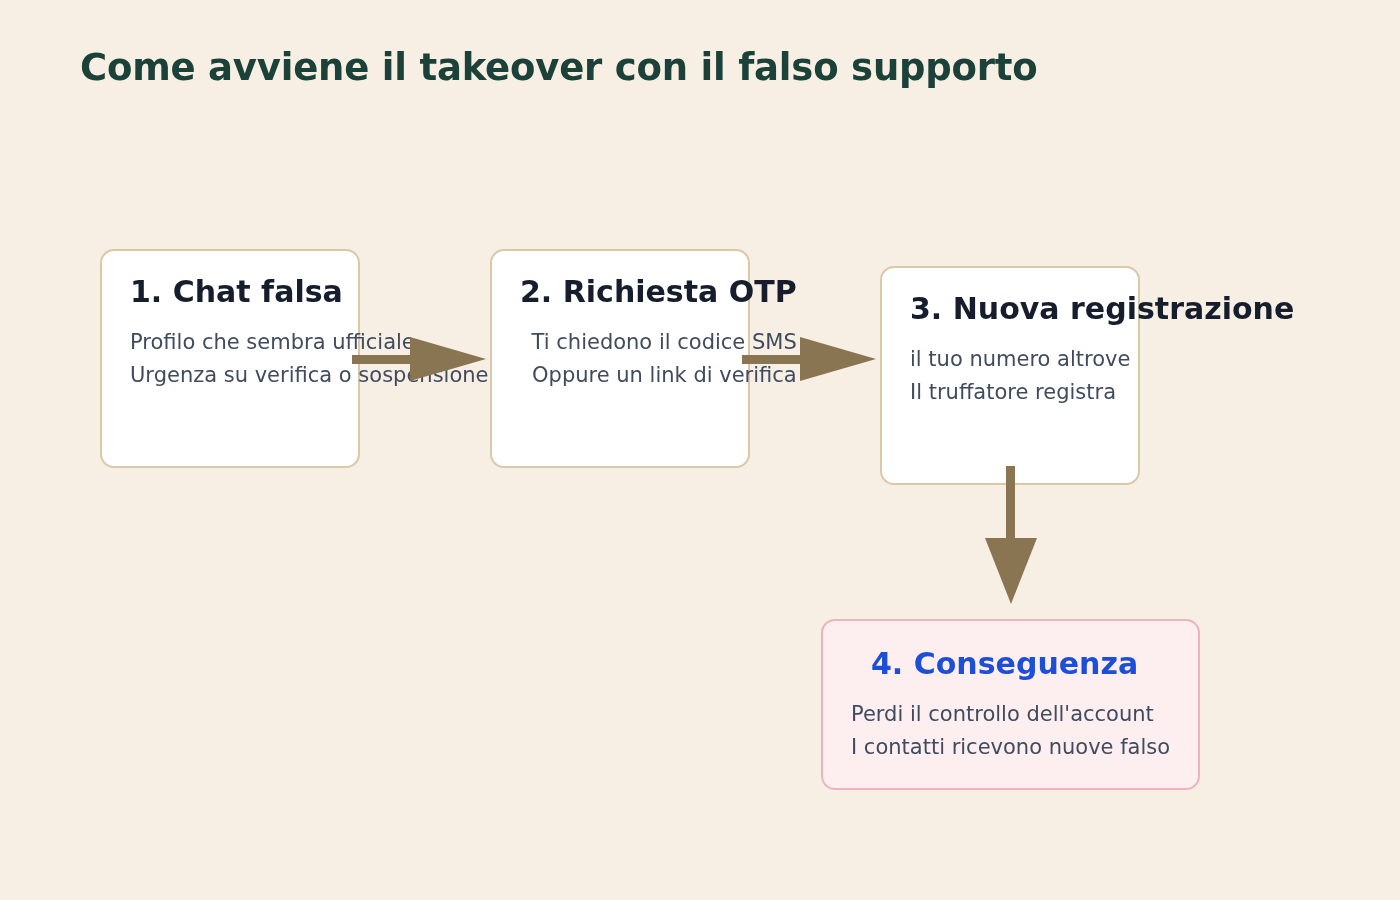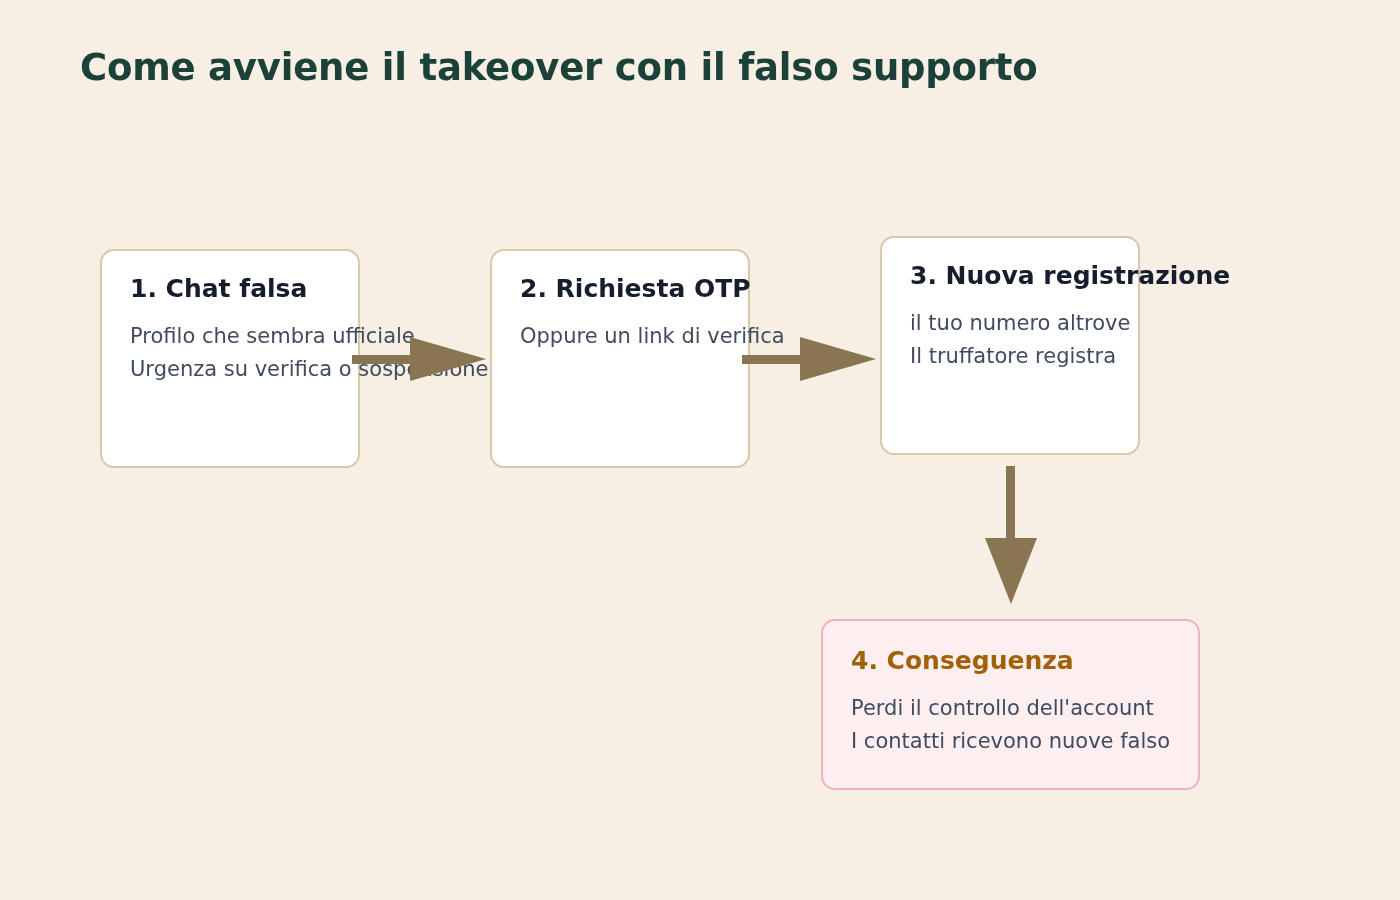--- a/index.html
+++ b/index.html
@@ -50,47 +50,48 @@
   }
 
   .box-inner {
     position: absolute;
     left: 28px;
     top: 24px;
     white-space: nowrap;
   }
 
   .box-title {
-    font-size: 25px;
+    font-size: 30px;
     font-weight: bold;
     color: #161d2c;
     line-height: 1.15;
     white-space: nowrap;
     margin: 0 0 16px 0;
   }
   .flow-box.danger .box-title {
-    color: #a16207;
+    color: #1d4ed8;
+    margin-left: 20px;
   }
 
   .box-body {
     font-size: 21px;
     color: #414b5e;
     line-height: 1.58;
     white-space: nowrap;
     margin: 0;
   }
   .box-body .line {
     display: block;
     white-space: nowrap;
   }
 
   
   #box-1 { left: 100px; top: 249px; width: 260px; height: 219px; }
-  #box-2 { left: 490px; top: 249px; width: 260px; height: 219px; }
-  #box-3 { left: 880px; top: 236px; width: 260px; height: 219px; }
+  #box-2 { left: 490px; top: 249px; width: 260px; height: 219px; text-align: right; }
+  #box-3 { left: 880px; top: 266px; width: 260px; height: 219px; }
   #box-4 { left: 821px; top: 619px; width: 379px; height: 171px; }
 
   #box-4 .box-inner { left: 28px; top: 26px; }
 
   
   .arrow {
     position: absolute;
   }
   .arrow svg { display: block; }
 
@@ -119,20 +120,21 @@
     <svg width="136" height="50" viewBox="0 0 136 50" xmlns="http://www.w3.org/2000/svg">
       <rect x="0" y="21" width="62" height="9" fill="#8a7552"></rect>
       <polygon points="58,3 58,47 134,25" fill="#8a7552"></polygon>
     </svg>
   </div>
 
   <div class="flow-box" id="box-2">
     <div class="box-inner">
       <div class="box-title">2. Richiesta OTP</div>
       <div class="box-body">
+        <span class="line">Ti chiedono il codice SMS</span>
         <span class="line">Oppure un link di verifica</span>
       </div>
     </div>
   </div>
 
   <div class="arrow" id="arrow-2">
     <svg width="136" height="50" viewBox="0 0 136 50" xmlns="http://www.w3.org/2000/svg">
       <rect x="0" y="21" width="62" height="9" fill="#8a7552"></rect>
       <polygon points="58,3 58,47 134,25" fill="#8a7552"></polygon>
     </svg>

